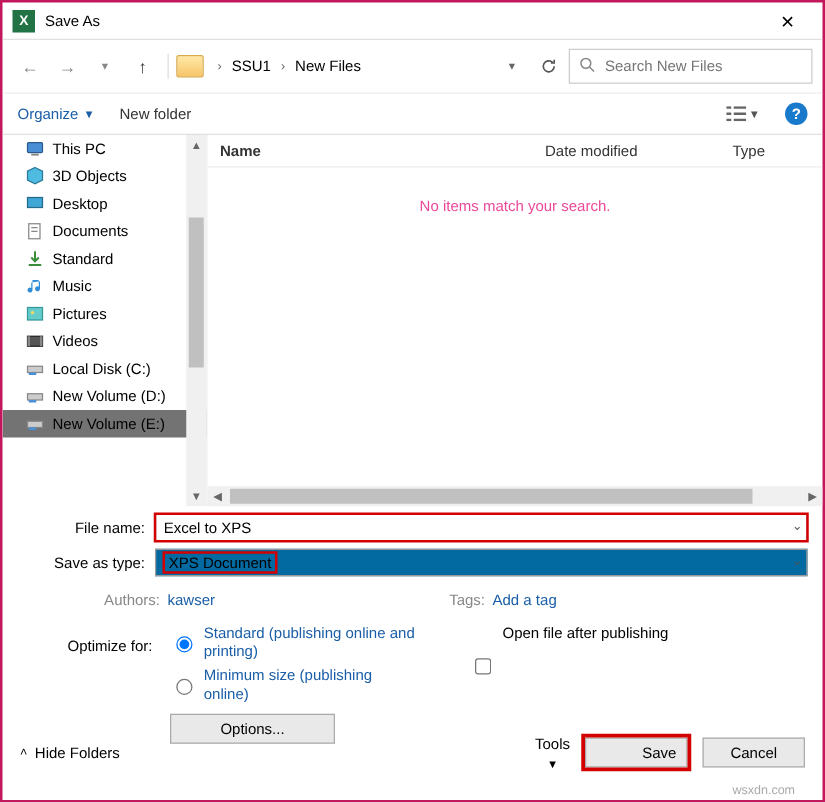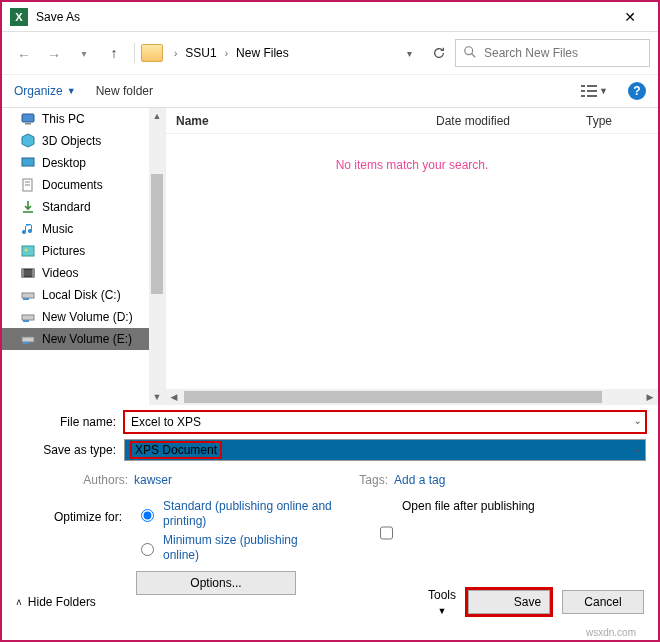--- a/index.html
+++ b/index.html
@@ -59,21 +59,21 @@
 .meta .mlab { color:#888; width:60px; text-align:right; padding-right:6px; }
 .meta .mval { color:#1a5ea8; }
 .meta .grp { display:flex; width:260px; }
 .opt { display:flex; padding:4px 0 4px 40px; font-size:12px; }
 .opt .olab { width:82px; text-align:left; padding-right:6px;margin-top:11px; }
 .opt .radios { width:200px; }
 .opt .radio { display:flex; gap:6px; margin-bottom:4px; }
 .opt .rtxt { color:#1a5ea8; line-height:1.25; }
 .opt .check { display:flex; gap:6px; }
 .opt .ctxt { line-height:1.25; }
-.options-btn { margin-left:122px; width:160px; height:24px; border:1px solid #aaa; background:#e9e9e9; font-size:12px; text-align:center; line-height:22px; }
+.options-btn { margin-left:122px; width:132px; height:24px; border:1px solid #aaa; background:#e9e9e9; font-size:12px; text-align:center; line-height:22px; }
 .footer { position:absolute; bottom:20px; left:0; right:0; height:36px; display:flex; align-items:center; padding:0 14px; gap:12px; }
 .footer .hide { display:flex; align-items:center; gap:6px; font-size:12px; }
 .footer .spacer { flex:1; }
 .footer .tools { font-size:12px; display:flex; align-items:center; gap:4px;flex-direction:column; }
 .footer .btn { width:82px; height:24px; border:1px solid #aaa; background:#e9e9e9; font-size:12px; display:flex; align-items:center; justify-content:center; }
 .footer .btn.save { outline:3px solid #d40000;padding-left:37px; }
 .watermark { position:absolute; right:22px; bottom:2px; font-size:10px; color:#aaa; }
 svg { display:block; }
 </style>
 </head>

